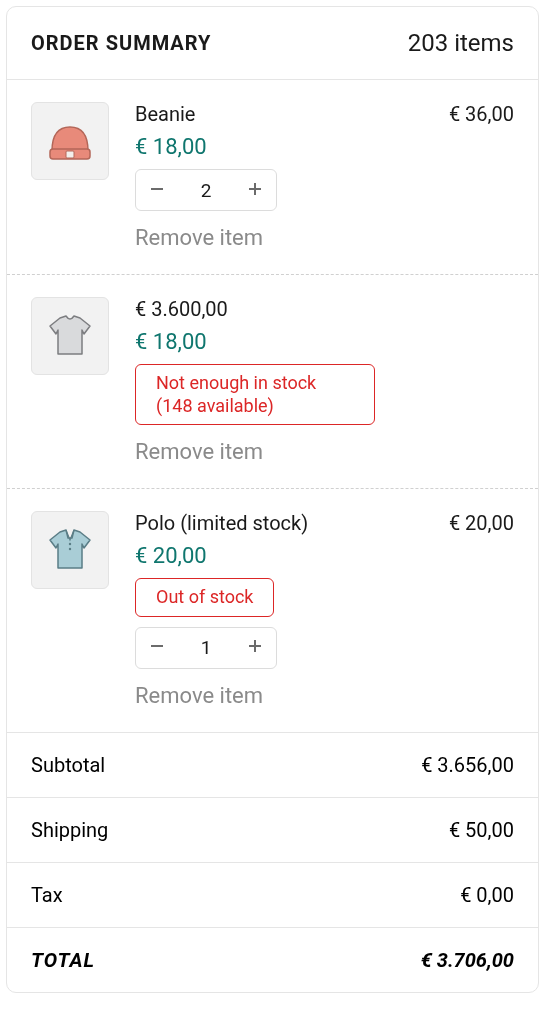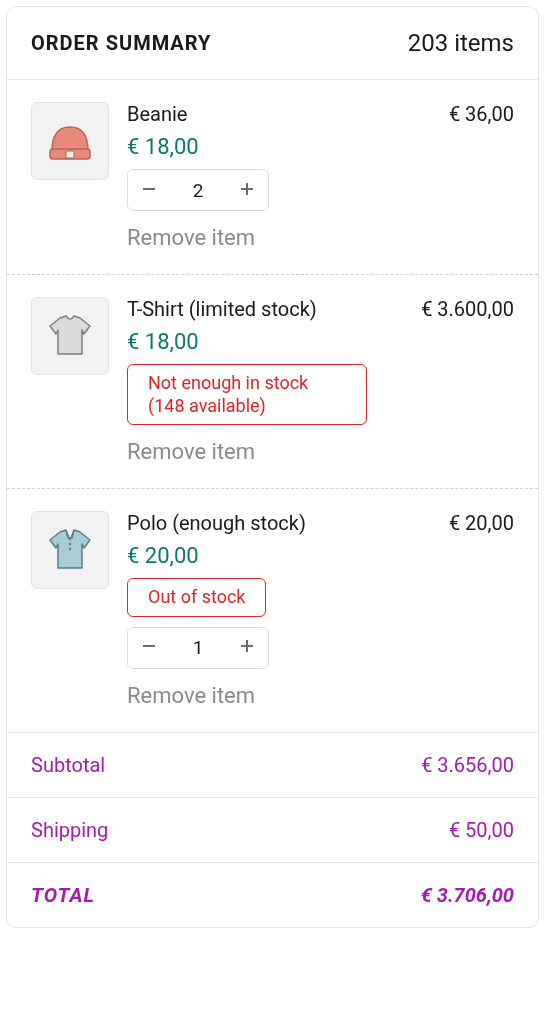--- a/index.html
+++ b/index.html
@@ -31,21 +31,21 @@
     }
     .header-count {
       font-size: 24px;
       color: #1a1a1a;
       font-weight: 400;
     }
     .items { }
     .item {
       display: flex;
       padding: 22px 24px 24px 24px;
-      gap: 18px;
+      gap: 26px;
     }
     .item + .item {
       border-top: 1px dashed #d0d0d0;
     }
     .thumb-wrap {
       width: 78px;
       height: 78px;
       background: #f2f2f2;
       border: 1px solid #e3e3e3;
       border-radius: 6px;
@@ -131,21 +131,21 @@
     .totals {
       border-top: 1px solid #e5e5e5;
     }
     .totrow {
       display: flex;
       justify-content: space-between;
       align-items: flex-start;
       padding: 20px 24px;
       border-top: 1px solid #e5e5e5;
       font-size: 20px;
-      color: #a21caf;
+      color: #000000;
     }
     .totrow:first-child { border-top: none; }
     .totrow.total {
       font-weight: 700;
       font-style: italic;
     }
     .totrow.total .tot-label {
       letter-spacing: 1px;
     }
   </style>
@@ -204,21 +204,20 @@
     <div class="item">
       <div class="thumb-wrap">
         <span>
           <svg viewBox="0 0 60 60">
             <path d="M20 14 L26 12 Q30 18 34 12 L40 14 L50 22 L44 30 L42 26 L42 50 L18 50 L18 26 L16 30 L10 22 Z" fill="#d9dadc" stroke="#7c7d80" stroke-width="1.5" stroke-linejoin="round"></path>
           </svg>
         </span>
       </div>
       <div class="item-body">
         <div class="item-top-row">
-          <div class="item-name">T-Shirt (limited stock)</div>
           <div class="item-linetotal">€ 3.600,00</div>
         </div>
         <div class="item-unit">€ 18,00</div>
         <div>
           <div class="warn-box">Not enough in stock (148 available)</div>
         </div>
         <span class="remove">Remove item</span>
       </div>
     </div>
 
@@ -228,21 +227,21 @@
           <svg viewBox="0 0 60 60">
             <path d="M20 14 L26 12 L28 20 L32 20 L34 12 L40 14 L50 22 L44 30 L42 26 L42 50 L18 50 L18 26 L16 30 L10 22 Z" fill="#a9cdd6" stroke="#5a7d86" stroke-width="1.5" stroke-linejoin="round"></path>
             <path d="M26 12 L30 22 L34 12" fill="none" stroke="#5a7d86" stroke-width="1.2"></path>
             <circle cx="30" cy="26" r="1.2" fill="#5a7d86"></circle>
             <circle cx="30" cy="31" r="1.2" fill="#5a7d86"></circle>
           </svg>
         </span>
       </div>
       <div class="item-body">
         <div class="item-top-row">
-          <div class="item-name">Polo (enough stock)</div>
+          <div class="item-name">Polo (limited stock)</div>
           <div class="item-linetotal">€ 20,00</div>
         </div>
         <div class="item-unit">€ 20,00</div>
         <div>
           <div class="warn-box">Out of stock</div>
         </div>
         <div>
           <div class="qty">
             <button class="qty-btn">
               <span>
@@ -270,19 +269,23 @@
 
   <div class="totals">
     <div class="totrow">
       <div class="tot-label">Subtotal</div>
       <div class="tot-val">€ 3.656,00</div>
     </div>
     <div class="totrow">
       <div class="tot-label">Shipping</div>
       <div class="tot-val">€ 50,00</div>
     </div>
+    <div class="totrow">
+      <div class="tot-label">Tax</div>
+      <div class="tot-val">€ 0,00</div>
+    </div>
     <div class="totrow total">
       <div class="tot-label">TOTAL</div>
       <div class="tot-val">€ 3.706,00</div>
     </div>
   </div>
 
 </div>
 
 </body></html>

